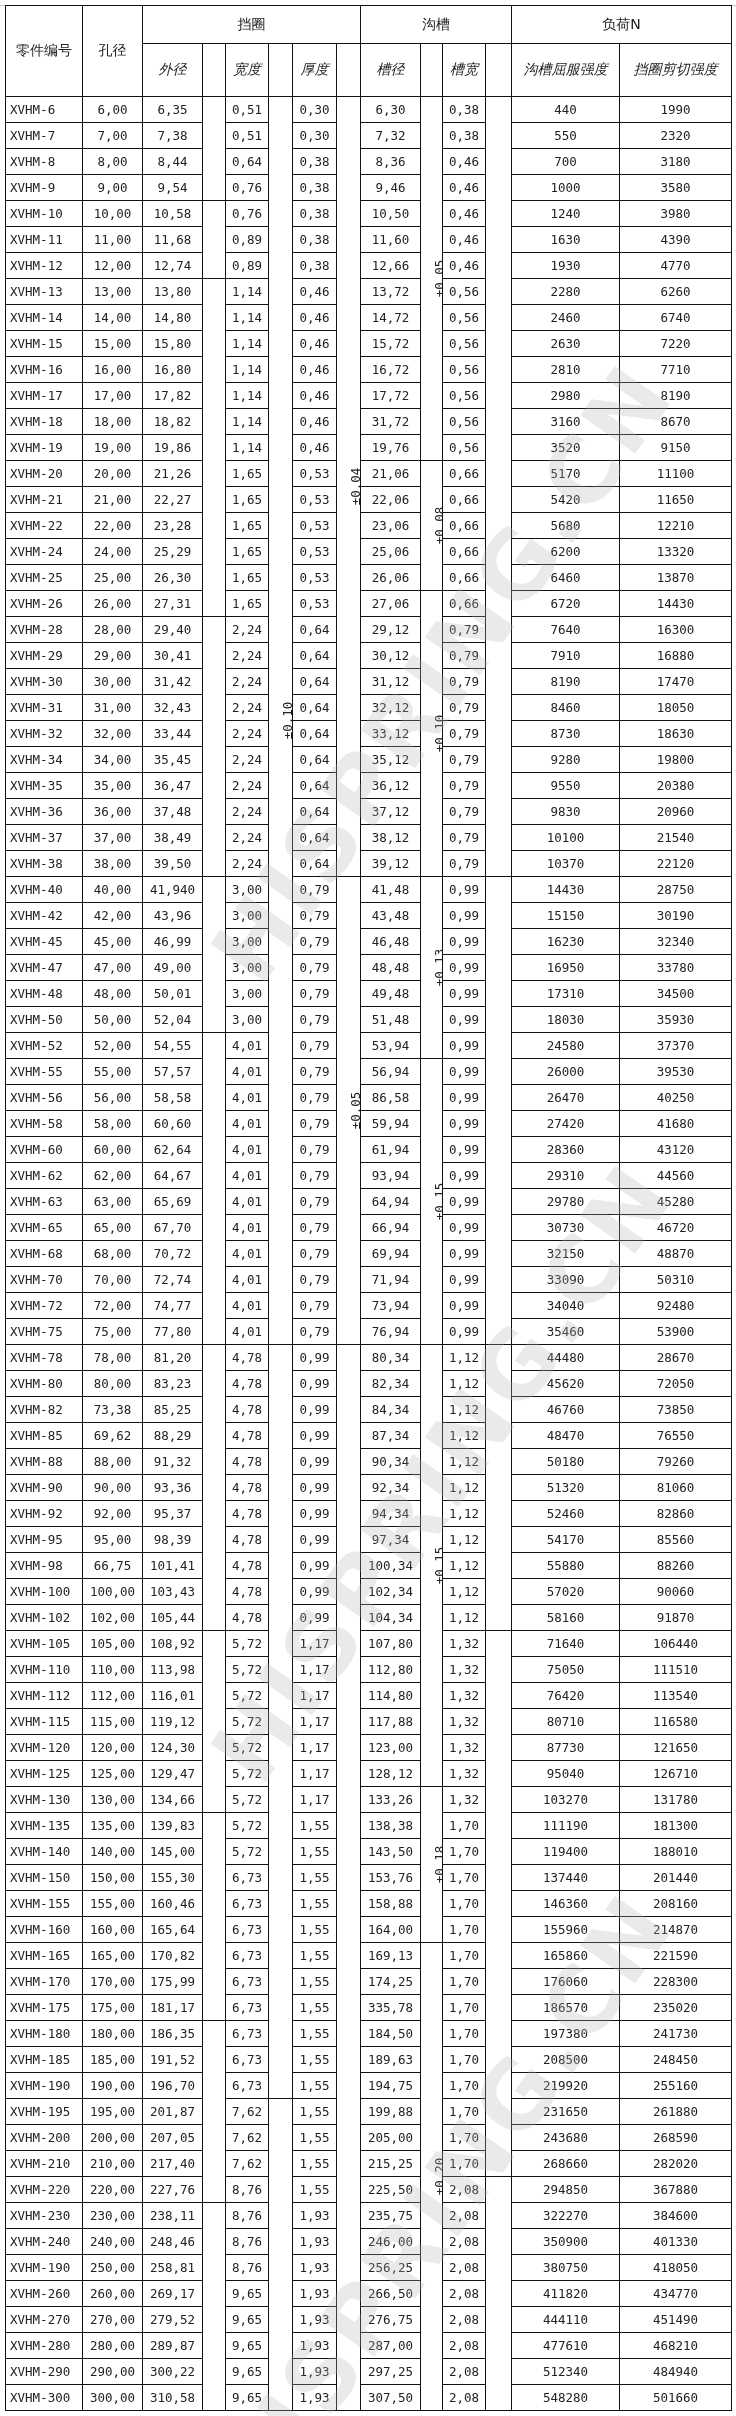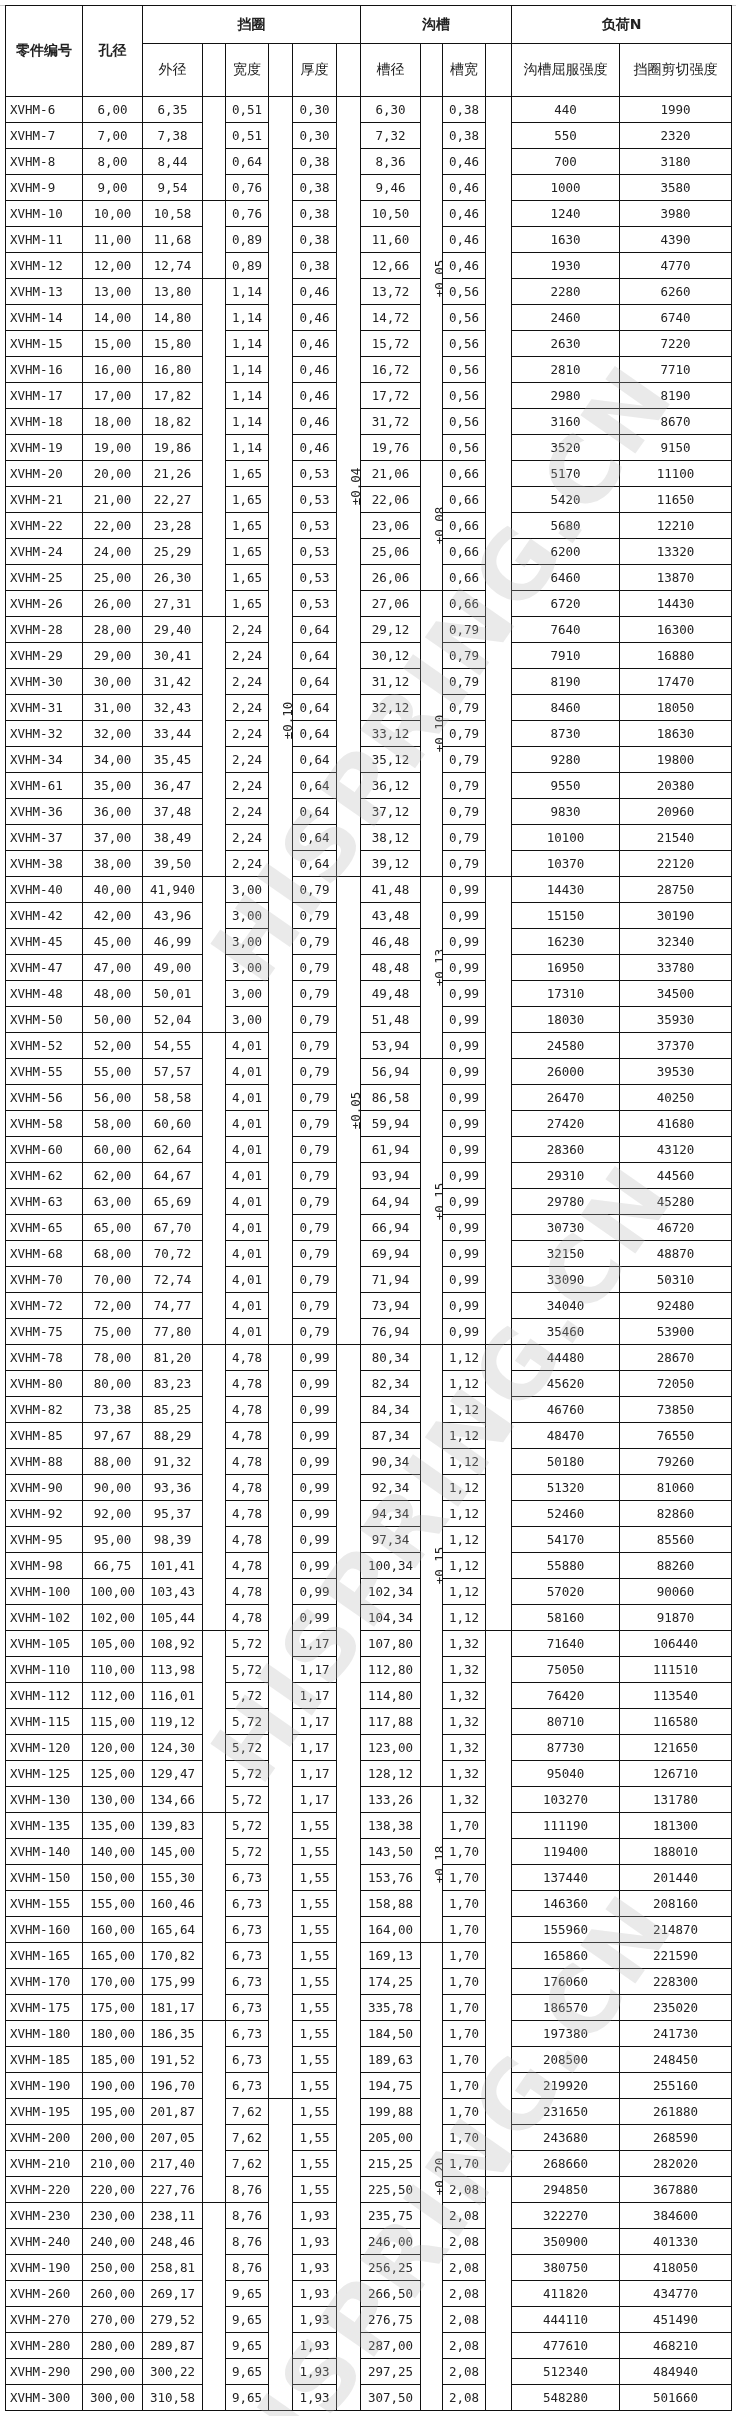--- a/index.html
+++ b/index.html
@@ -2,22 +2,22 @@
 <html><head>
 <meta charset="utf-8">
 <style>
   html,body{margin:0;padding:0;background:#ffffff;}
   body{width:736px;height:2416px;position:relative;overflow:hidden;font-family:"DejaVu Sans Mono","Liberation Mono",monospace;color:#222;}
   .wrap{position:absolute;left:5px;top:5px;width:726px;}
   .topline{position:absolute;left:0;top:5px;width:736px;height:1px;background:#c8c8c8;}
   table{border-collapse:collapse;table-layout:fixed;width:726px;}
   td,th{border:1px solid #111;padding:0;text-align:center;font-weight:normal;font-size:12.5px;white-space:nowrap;overflow:hidden;}
   th{font-family:"DejaVu Sans","Liberation Sans",sans-serif;font-size:14px;color:#222;}
-  thead tr.h1 th{height:37px;font-weight:bold;}
-  thead tr.h2 th{height:52px;}
+  thead tr.h1 th{height:37px;}
+  thead tr.h2 th{height:52px;font-style:italic;}
   tbody td{height:25px;}
   td.left{text-align:left;padding-left:4px;}
   td.tol{border-top:1px solid #111;border-bottom:1px solid #111;}
   .vt{display:inline-block;transform:rotate(-90deg);white-space:nowrap;font-size:12.5px;}
   .wm{position:absolute;left:140px;top:0;width:600px;height:2416px;pointer-events:none;}
   .wm span{position:absolute;font-family:"DejaVu Sans","Liberation Sans",sans-serif;font-weight:bold;font-size:92px;color:rgba(180,180,180,0.28);transform:rotate(-55deg);white-space:nowrap;letter-spacing:4px;}
 </style>
 </head>
 <body>
 
@@ -355,21 +355,21 @@
           <td>34,00</td>
           <td>35,45</td>
           <td>2,24</td>
           <td>0,64</td>
           <td>35,12</td>
           <td>0,79</td>
           <td>9280</td>
           <td>19800</td>
         </tr>
         <tr>
-          <td class="left">XVHM-61</td>
+          <td class="left">XVHM-35</td>
           <td>35,00</td>
           <td>36,47</td>
           <td>2,24</td>
           <td>0,64</td>
           <td>36,12</td>
           <td>0,79</td>
           <td>9550</td>
           <td>20380</td>
         </tr>
         <tr>
@@ -642,21 +642,21 @@
           <td>85,25</td>
           <td>4,78</td>
           <td>0,99</td>
           <td>84,34</td>
           <td>1,12</td>
           <td>46760</td>
           <td>73850</td>
         </tr>
         <tr>
           <td class="left">XVHM-85</td>
-          <td>97,67</td>
+          <td>69,62</td>
           <td>88,29</td>
           <td>4,78</td>
           <td>0,99</td>
           <td>87,34</td>
           <td>1,12</td>
           <td>48470</td>
           <td>76550</td>
         </tr>
         <tr>
           <td class="left">XVHM-88</td>

